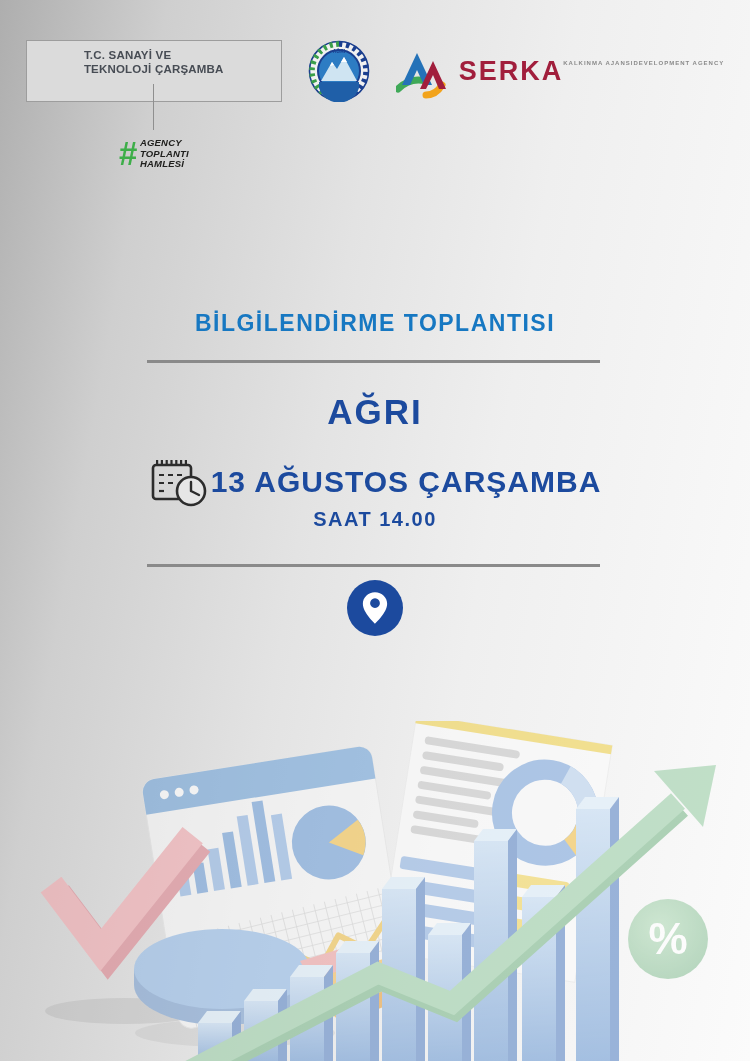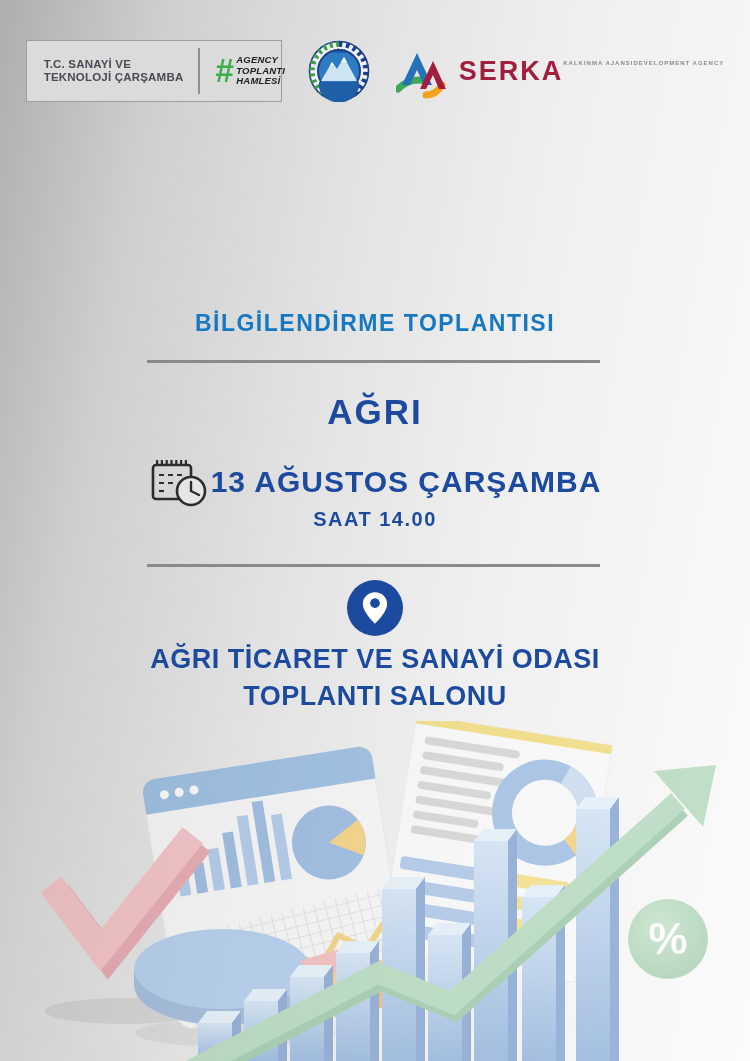--- a/index.html
+++ b/index.html
@@ -3,21 +3,21 @@
 <meta charset="utf-8">
 <style>
   html,body { margin:0; padding:0; }
   .poster {
     position:relative; width:750px; height:1061px; overflow:hidden;
     background:linear-gradient(100deg,#aeaeae 0%, #cfcfcf 18%, #e3e3e3 42%, #efefef 62%, #fbfbfb 100%);
     font-family:"Liberation Sans", sans-serif;
   }
   
   .logos { position:absolute; top:40px; left:0; right:0; display:flex; justify-content:center; align-items:center; gap:26px; }
-  .ministry-box { width:256px; height:62px; background:#dbdbdb; border:1.5px solid #9d9d9d; display:flex; align-items:center; padding:0 9px; box-sizing:border-box; gap:8px; }
+  .ministry-box { width:256px; height:62px; background:#dbdbdb; border:1.5px solid #9d9d9d; display:flex; align-items:center; padding:0 9px; box-sizing:border-box; gap:8px;flex-direction:column; }
   .ministry-text { font-size:11.5px; font-weight:bold; color:#474c54; line-height:13.5px; letter-spacing:0.2px; white-space:nowrap; }
   .vdiv { width:1.5px; height:46px; background:#8f8f8f; margin:0 7px; flex:none; }
   .hashtag { display:flex; align-items:center; gap:3px; }
   .hash-sym { color:#3dae49; font-size:33px; font-weight:800; font-style:italic; line-height:30px; }
   .hash-lines { font-size:9.5px; font-weight:800; font-style:italic; color:#20201e; line-height:10.5px; letter-spacing:0.2px; }
   .serka { display:flex; align-items:center; gap:5px; }
   .serka-txt { display:flex; line-height:1; }
   .serka-name { font-size:27px; font-weight:800; color:#a11e3c; letter-spacing:2px; }
   .serka-sub { font-size:6px; font-weight:bold; color:#8a8a8a; letter-spacing:1px; margin-top:2px; }
   
@@ -118,24 +118,20 @@
 
   <div class="time">SAAT 14.00</div>
 
   <div class="hdiv div2"></div>
 
   <div class="pin-badge">
     <svg width="30" height="34" viewBox="0 0 24 28">
       <path fill-rule="evenodd" fill="#ffffff" d="M12,1 C6.2,1 2,5.3 2,10.6 C2,18 12,27 12,27 C12,27 22,18 22,10.6 C22,5.3 17.8,1 12,1 Z M12,14 a4,4 0 1 1 0.001,0 Z"></path>
     </svg>
   </div>
-  <div class="venue">
-    <div>AĞRI TİCARET VE SANAYİ ODASI</div>
-    <div>TOPLANTI SALONU</div>
-  </div>
 
   <svg class="illus" viewBox="0 0 750 340">
     <defs>
       <pattern id="gridP" width="11" height="11" patternUnits="userSpaceOnUse">
         <path d="M11,0 H0 V11" fill="none" stroke="#cfcfcf" stroke-width="1.6"></path>
       </pattern>
       <linearGradient id="barGrad" x1="0" y1="0" x2="0" y2="1">
         <stop offset="0" stop-color="#c5ddf5"></stop>
           <stop offset="1" stop-color="#6f9cd4"></stop>
       </linearGradient>

